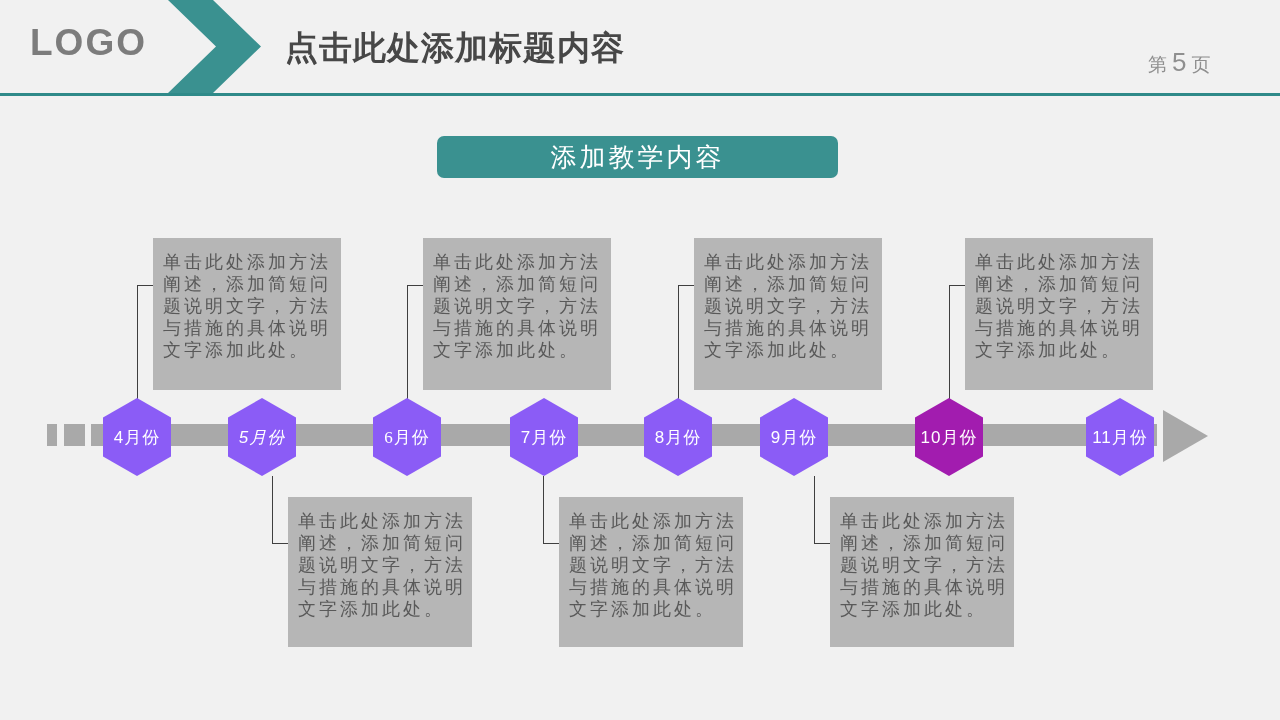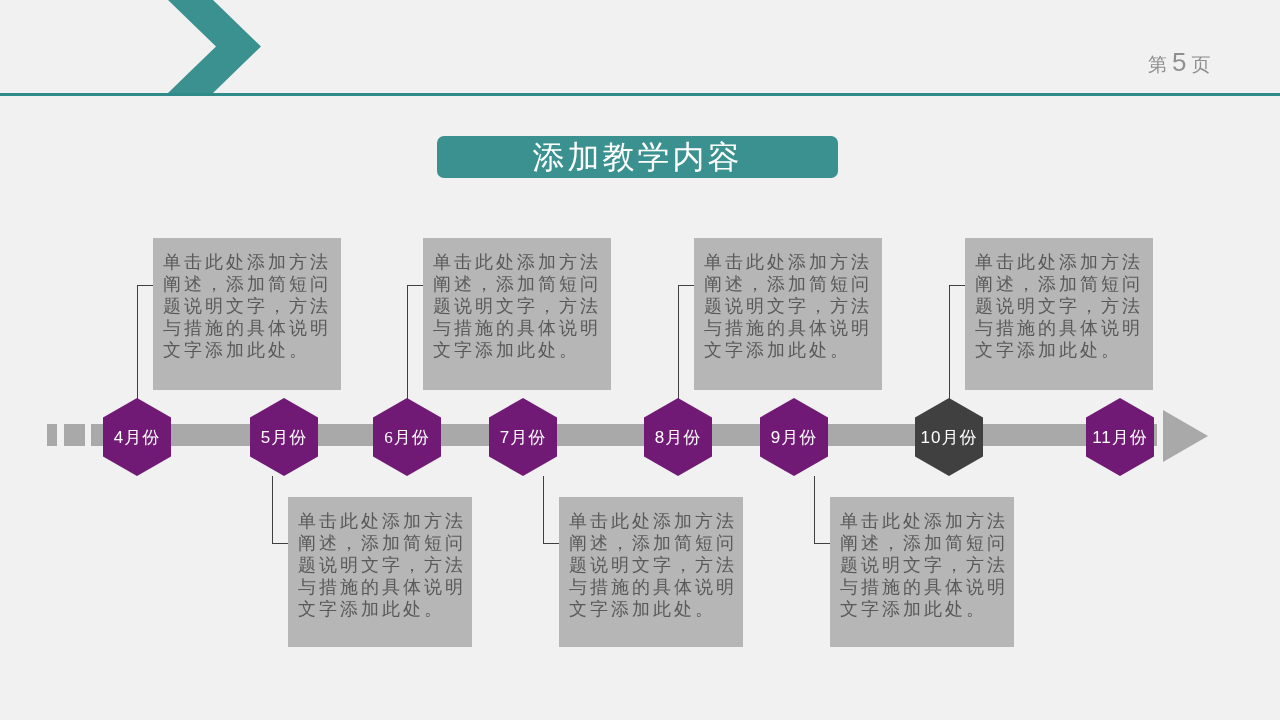--- a/index.html
+++ b/index.html
@@ -21,60 +21,62 @@
   .page-num{
     position:absolute;left:1148px;top:47px;width:90px;
     color:#8f8f8f;font-size:19px;display:flex;align-items:baseline;
   }
   .page-num .num{font-size:26px;margin:0 5px;}
   .divider{position:absolute;left:0;top:93px;width:1280px;height:3px;background:#2f8a89;}
   
   .banner{
     position:absolute;left:437px;top:136px;width:401px;height:42px;
     background:#3a9190;border-radius:7px;
-    color:#ffffff;font-size:32px;letter-spacing:3px;
+    color:#ffffff;font-size:26px;letter-spacing:3px;
     line-height:43px;text-align:center;
   }
   
   .tl-seg{position:absolute;top:424px;height:22px;background:#a9a9a9;z-index:1;}
   .tl-arrow{
     position:absolute;left:1163px;top:410px;width:0;height:0;z-index:1;
     border-top:26px solid transparent;border-bottom:26px solid transparent;
     border-left:45px solid #a9a9a9;
   }
   
   .hex{
     position:absolute;top:398px;width:68px;height:78px;z-index:3;
-    background:#701a75;
+    background:#8b5cf6;
     clip-path:polygon(50% 0,100% 25%,100% 75%,50% 100%,0 75%,0 25%);
     display:flex;align-items:center;justify-content:center;
   }
-  .hex.hl{background:#404040;}
+  .hex.hl{background:#a21caf;}
   .hex .mlabel{color:#ffffff;font-size:17px;letter-spacing:1px;}
   .conn{position:absolute;width:16px;z-index:1;}
   .conn.top{top:285px;height:113px;border-left:1px solid #3f3f3f;border-top:1px solid #3f3f3f;}
   .conn.bot{top:476px;height:67px;border-left:1px solid #3f3f3f;border-bottom:1px solid #3f3f3f;}
   .note{
     position:absolute;background:#b6b6b6;z-index:2;
     color:#595959;font-size:18px;line-height:22px;letter-spacing:3px;
     padding:13px 8px 0 10px;box-sizing:border-box;
   }
   .note.top{top:238px;width:188px;height:152px;}
   .note.bot{top:497px;width:184px;height:150px;}
   .note .line{white-space:nowrap;}
   .note .u{text-underline-offset:3px;}
 </style>
 </head>
 <body>
 
 <div class="slide">
 
+  <div class="logo">LOGO</div>
   <svg class="chevron" viewBox="0 0 100 93" preserveAspectRatio="none">
     <polygon points="3,0 48,0 96,46.5 48,93 3,93 51,46.5" fill="#3a9190"></polygon>
   </svg>
+  <div class="title">点击此处添加标题内容</div>
   <div class="page-num">
     <span>第</span>
     <span class="num">5</span>
     <span>页</span>
   </div>
   <div class="divider"></div>
 
   <div class="banner">添加教学内容</div>
 
   <div class="tl-seg" style="left:47px;width:10px;"></div>
@@ -98,21 +100,21 @@
         <span class="mlabel">4月份</span>
       </div>
       <div class="conn bot" style="left: 272px;"></div>
       <div class="note bot" style="left: 288px;">
         <div class="line">单击此处添加方法</div>
         <div class="line">阐述，添加简短问</div>
         <div class="line">题说明文字，方法</div>
         <div class="line">与措施的具体说明</div>
         <div class="line"><span>文字添加</span><span class="u">此处</span><span>。</span></div>
       </div>
-      <div class="hex" style="left: 250px;">
+      <div class="hex" style="left: 228px; font-style: italic;">
         <span class="mlabel">5月份</span>
       </div>
       <div class="conn top" style="left: 407px;"></div>
       <div class="note top" style="left: 423px;">
         <div class="line">单击此处添加方法</div>
         <div class="line">阐述，添加简短问</div>
         <div class="line">题说明文字，方法</div>
         <div class="line">与措施的具体说明</div>
         <div class="line"><span>文字添加</span><span class="u">此处</span><span>。</span></div>
       </div>
@@ -120,21 +122,21 @@
         <span class="mlabel">6月份</span>
       </div>
       <div class="conn bot" style="left: 543px;"></div>
       <div class="note bot" style="left: 559px;">
         <div class="line">单击此处添加方法</div>
         <div class="line">阐述，添加简短问</div>
         <div class="line">题说明文字，方法</div>
         <div class="line">与措施的具体说明</div>
         <div class="line"><span>文字添加</span><span class="u">此处</span><span>。</span></div>
       </div>
-      <div class="hex" style="left: 489px; justify-content: center;">
+      <div class="hex" style="left: 510px; justify-content: center;">
         <span class="mlabel">7月份</span>
       </div>
       <div class="conn top" style="left: 678px;"></div>
       <div class="note top" style="left: 694px;">
         <div class="line">单击此处添加方法</div>
         <div class="line">阐述，添加简短问</div>
         <div class="line">题说明文字，方法</div>
         <div class="line">与措施的具体说明</div>
         <div class="line"><span>文字添加</span><span class="u">此处</span><span>。</span></div>
       </div>

